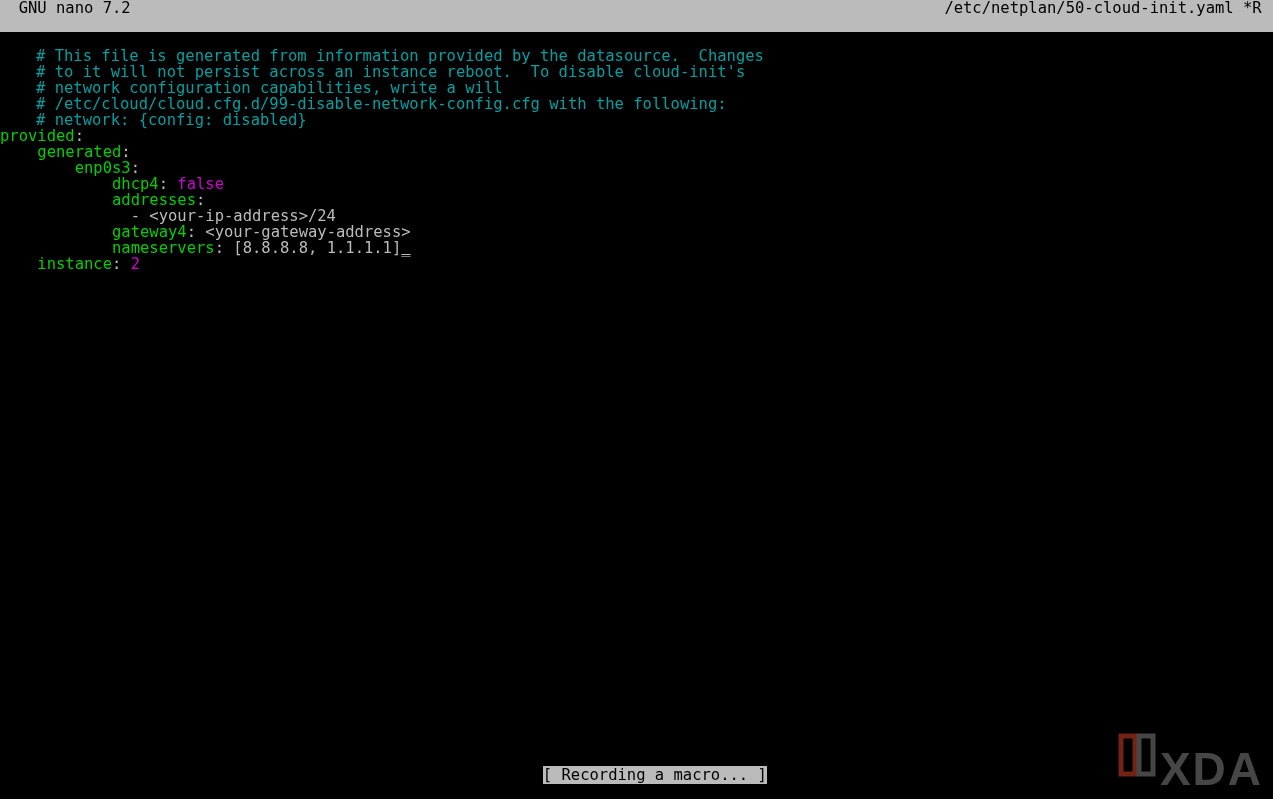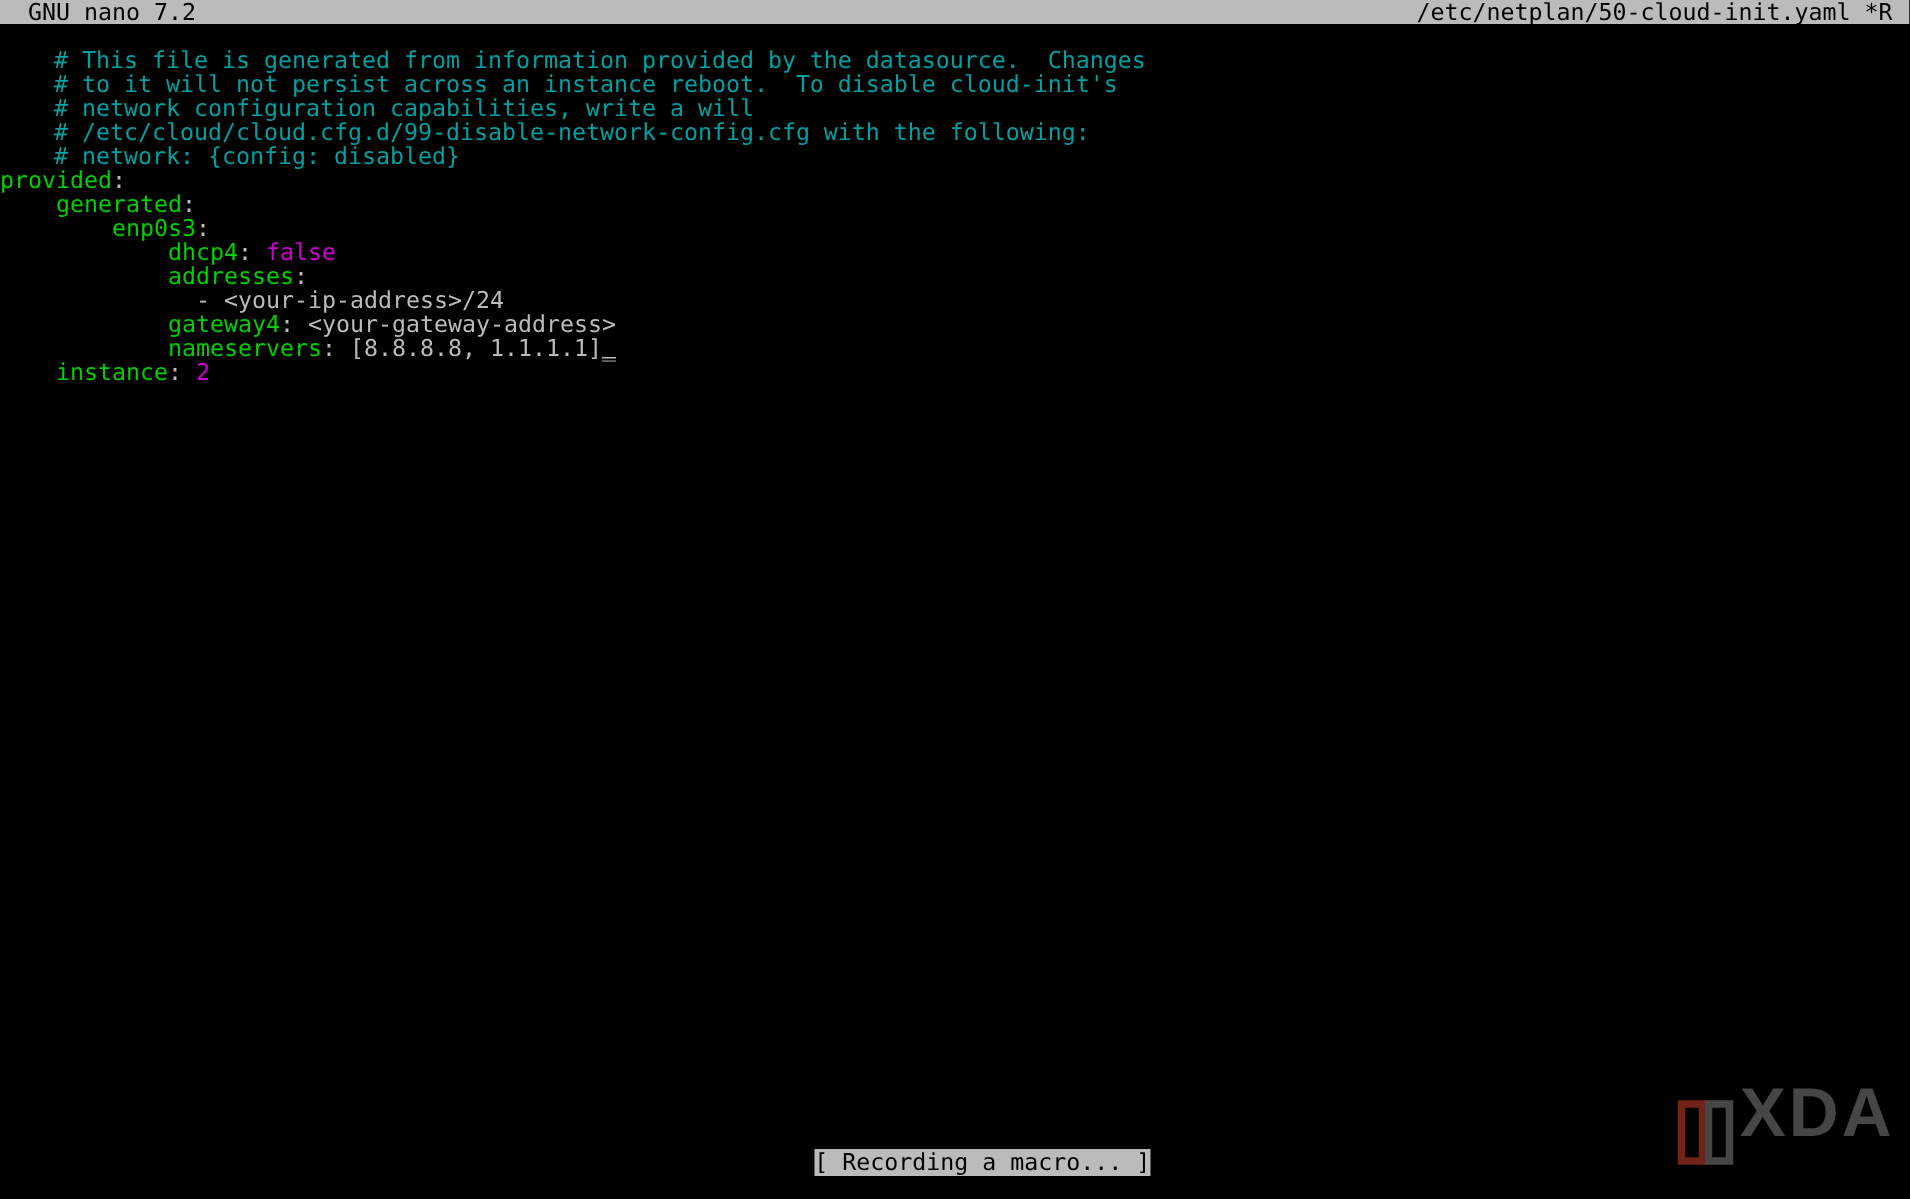--- a/index.html
+++ b/index.html
@@ -10,21 +10,21 @@
     background: #000000;
     font-family: "DejaVu Sans Mono", "Liberation Mono", "Consolas", monospace;
     font-size: 15.5px;
     line-height: 16px;
     overflow: hidden;
     color: #bbbbbb;
   }
   .titlebar {
     background: #bbbbbb;
     color: #000000;
-    height: 16px;
+    height: 32px;
     display: flex;
     white-space: pre;
   }
   .titlebar .left  { flex: 0 0 auto; }
   .titlebar .center{ flex: 1 1 auto; text-align: right; }
   .titlebar .right { flex: 0 0 auto; padding-right: 2px; }
 
   .editor {
     white-space: pre;
     padding: 0;
@@ -61,21 +61,21 @@
   .watermark {
     position: absolute;
     right: 10px;
     bottom: 22px;
     font-family: Arial, sans-serif;
     font-weight: 800;
     font-size: 46px;
     letter-spacing: 2px;
     color: rgba(128,128,128,0.55);
     display: flex;
-    align-items: flex-start;
+    align-items: flex-end;
     pointer-events: none;
     user-select: none;
   }
   .watermark svg { opacity: 0.55; }
   .watermark span { margin-left: 4px; }
 </style>
 </head>
 <body>
 
 <div class="titlebar">

